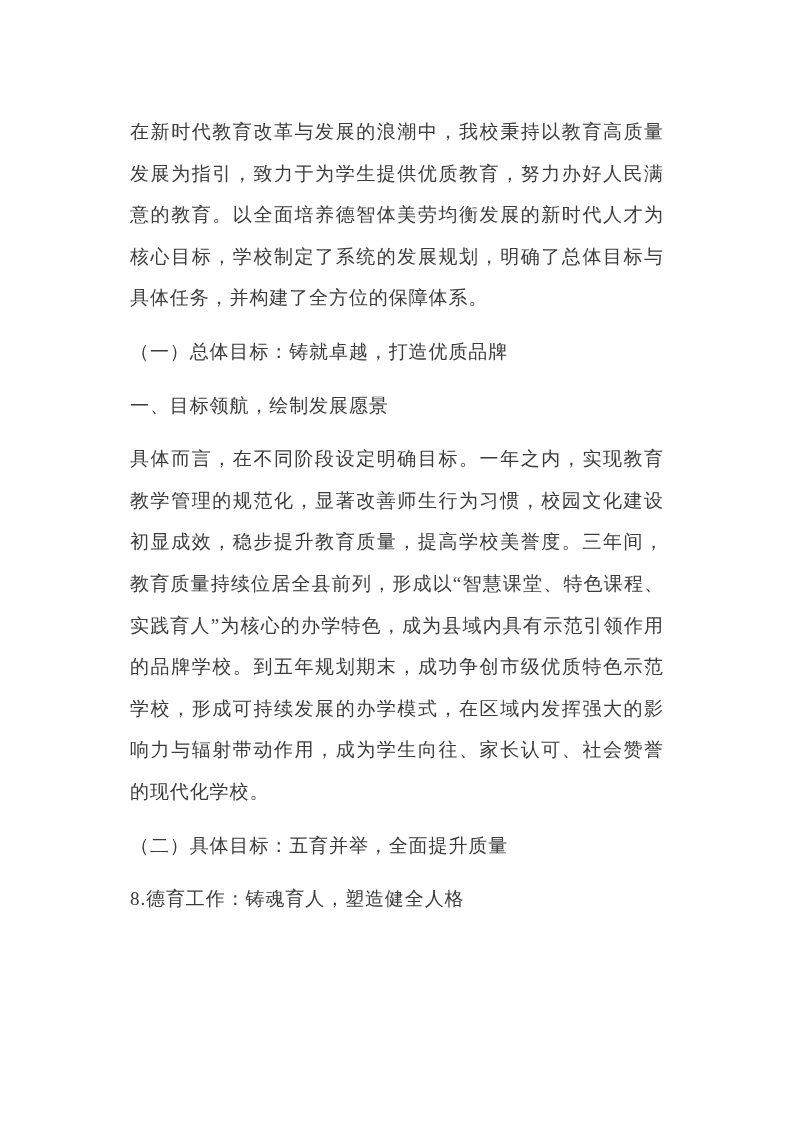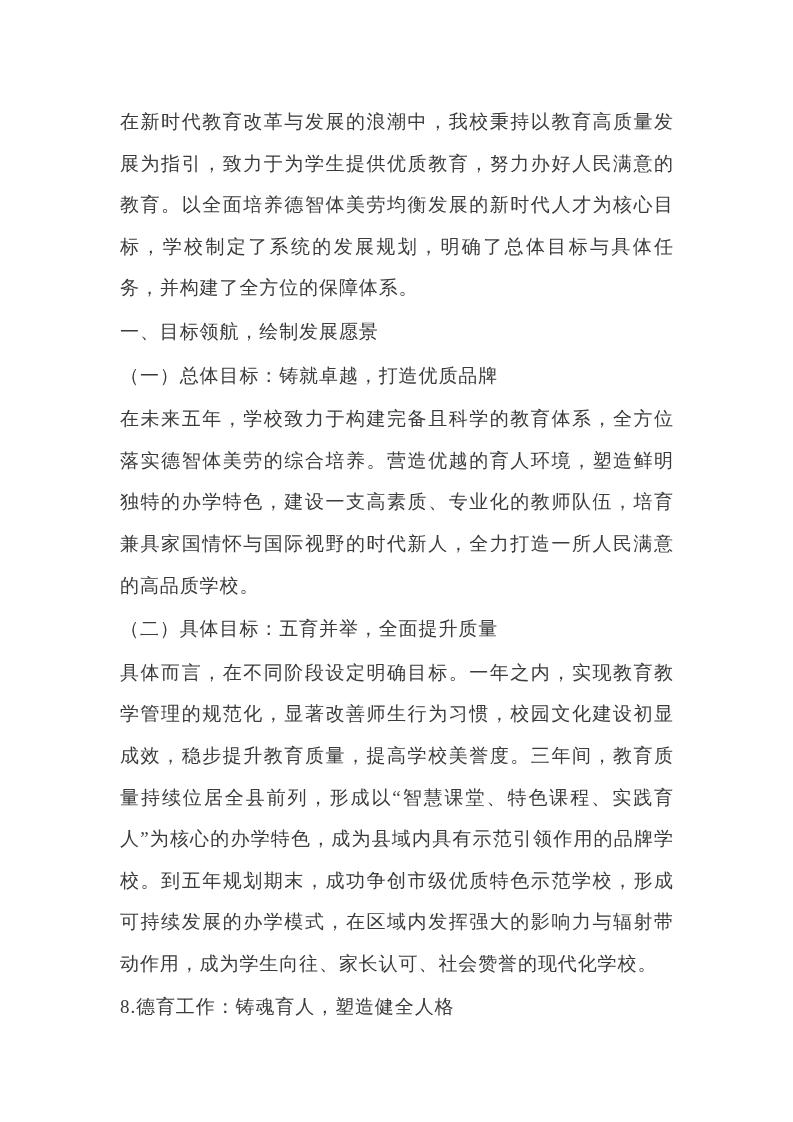--- a/index.html
+++ b/index.html
@@ -21,32 +21,31 @@
     width: 558px;
     font-family: "Liberation Serif", "DejaVu Serif", serif;
     font-size: 19px;
     letter-spacing: 0.9px;
     line-height: 41.6px;
     color: #3b3b3b;
     text-align: justify;
     text-justify: inter-ideograph;
   }
   .content p {
-    margin: 2px;
+    margin: 12px;
     padding: 0;
     font-weight: normal;
     word-break: break-all;
   }
 </style>
 </head>
 <body>
 
 <div class="page">
   <div class="content">
     <p>在新时代教育改革与发展的浪潮中，我校秉持以教育高质量发展为指引，致力于为学生提供优质教育，努力办好人民满意的教育。以全面培养德智体美劳均衡发展的新时代人才为核心目标，学校制定了系统的发展规划，明确了总体目标与具体任务，并构建了全方位的保障体系。</p>
+    <p>（一）总体目标：铸就卓越，打造优质品牌</p>
     <p>一、目标领航，绘制发展愿景</p>
-    <p>（一）总体目标：铸就卓越，打造优质品牌</p>
-    <p>在未来五年，学校致力于构建完备且科学的教育体系，全方位落实德智体美劳的综合培养。营造优越的育人环境，塑造鲜明独特的办学特色，建设一支高素质、专业化的教师队伍，培育兼具家国情怀与国际视野的时代新人，全力打造一所人民满意的高品质学校。</p>
+    <p>具体而言，在不同阶段设定明确目标。一年之内，实现教育教学管理的规范化，显著改善师生行为习惯，校园文化建设初显成效，稳步提升教育质量，提高学校美誉度。三年间，教育质量持续位居全县前列，形成以“智慧课堂、特色课程、实践育人”为核心的办学特色，成为县域内具有示范引领作用的品牌学校。到五年规划期末，成功争创市级优质特色示范学校，形成可持续发展的办学模式，在区域内发挥强大的影响力与辐射带动作用，成为学生向往、家长认可、社会赞誉的现代化学校。</p>
     <p>（二）具体目标：五育并举，全面提升质量</p>
-    <p>具体而言，在不同阶段设定明确目标。一年之内，实现教育教学管理的规范化，显著改善师生行为习惯，校园文化建设初显成效，稳步提升教育质量，提高学校美誉度。三年间，教育质量持续位居全县前列，形成以“智慧课堂、特色课程、实践育人”为核心的办学特色，成为县域内具有示范引领作用的品牌学校。到五年规划期末，成功争创市级优质特色示范学校，形成可持续发展的办学模式，在区域内发挥强大的影响力与辐射带动作用，成为学生向往、家长认可、社会赞誉的现代化学校。</p>
     <p>8.德育工作：铸魂育人，塑造健全人格</p>
   </div>
 </div>
 
 </body></html>

